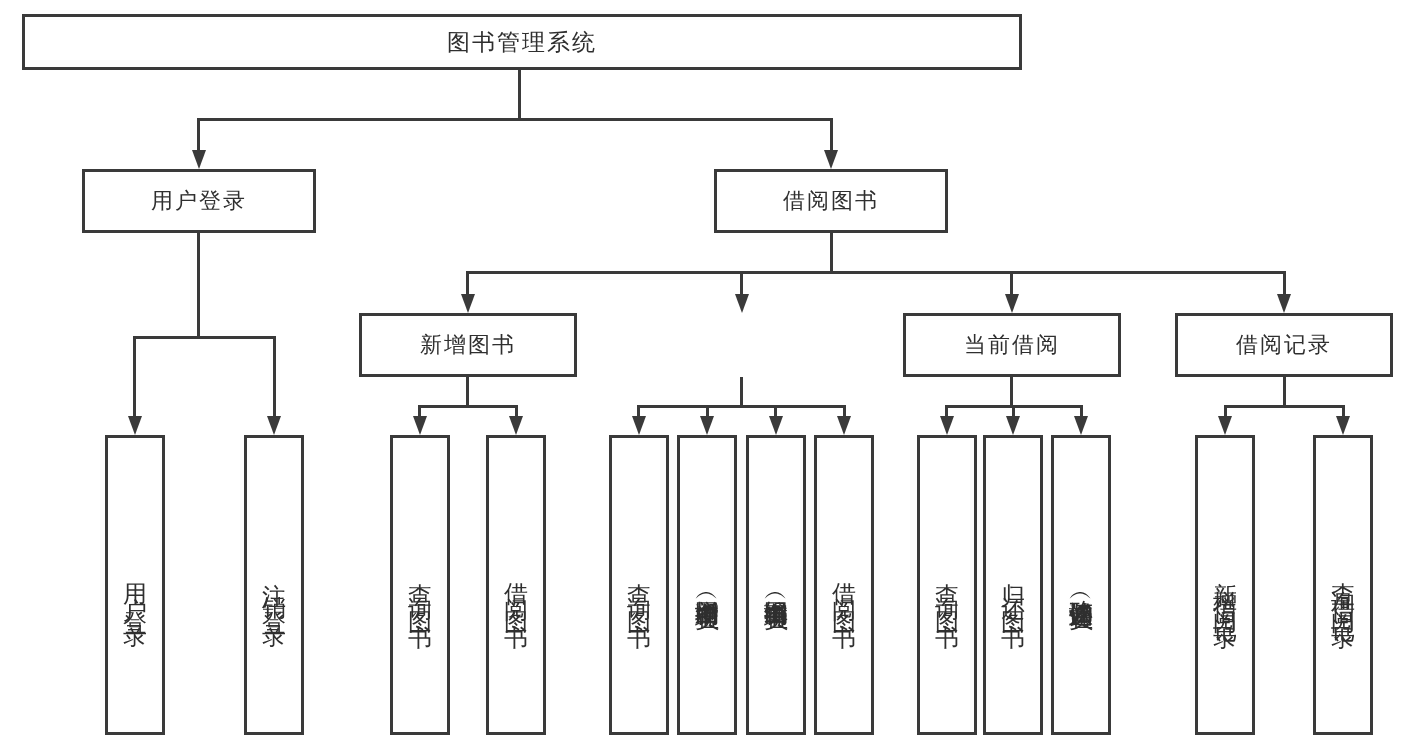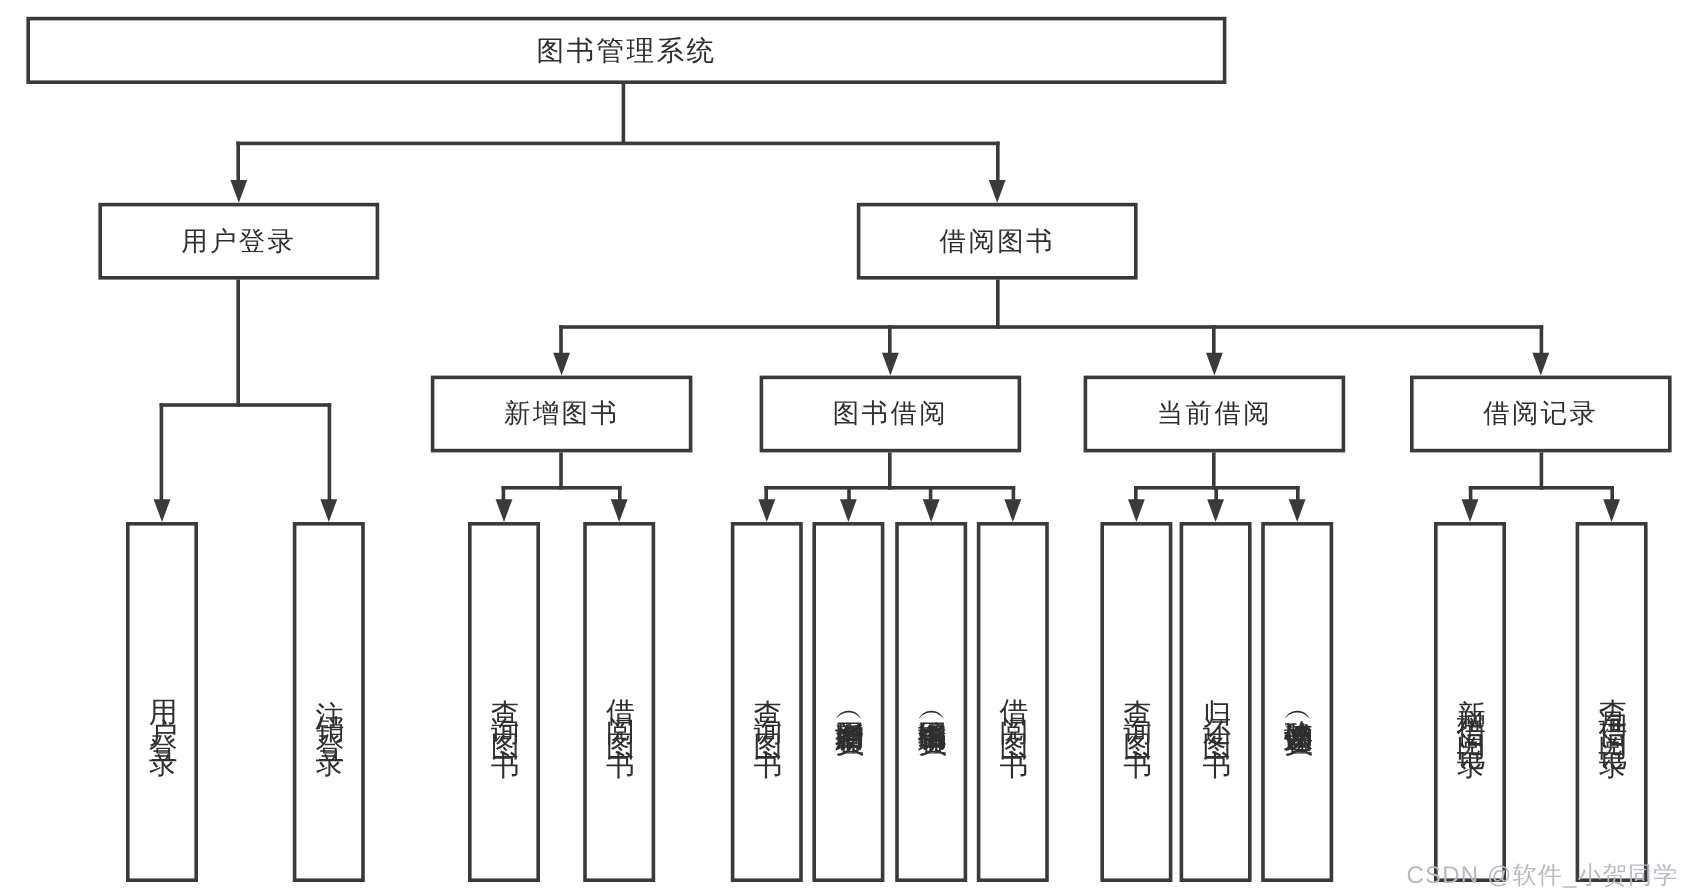--- a/index.html
+++ b/index.html
@@ -47,23 +47,20 @@
 
   <div class="node hnode" style="left:82px;top:169px;width:234px;height:64px;">
     <span>用户登录</span>
   </div>
   <div class="node hnode" style="left:714px;top:169px;width:234px;height:64px;">
     <span>借阅图书</span>
   </div>
 
   <div class="node hnode" style="left:359px;top:313px;width:218px;height:64px;">
     <span>新增图书</span>
-  </div>
-  <div class="node hnode" style="left:633px;top:313px;width:218px;height:64px;">
-    <span>图书借阅</span>
   </div>
   <div class="node hnode" style="left:903px;top:313px;width:218px;height:64px;">
     <span>当前借阅</span>
   </div>
   <div class="node hnode" style="left:1175px;top:313px;width:218px;height:64px;">
     <span>借阅记录</span>
   </div>
 
   <div class="node leaf sp-wide" style="left:105px;">
     <span>用户登录</span>
@@ -161,15 +158,14 @@
   <div class="ln" style="left:1080px;top:405px;width:3px;height:13px;"></div>
   <div class="arw" style="left:1074px;top:416px;"></div>
 
   <div class="ln" style="left:1283px;top:377px;width:3px;height:31px;"></div>
   <div class="ln" style="left:1224px;top:405px;width:121px;height:3px;"></div>
   <div class="ln" style="left:1224px;top:405px;width:3px;height:13px;"></div>
   <div class="arw" style="left:1218px;top:416px;"></div>
   <div class="ln" style="left:1342px;top:405px;width:3px;height:13px;"></div>
   <div class="arw" style="left:1336px;top:416px;"></div>
 
-  <div id="watermark">CSDN @软件_小贺同学</div>
 
 </div>
 
 </body></html>

